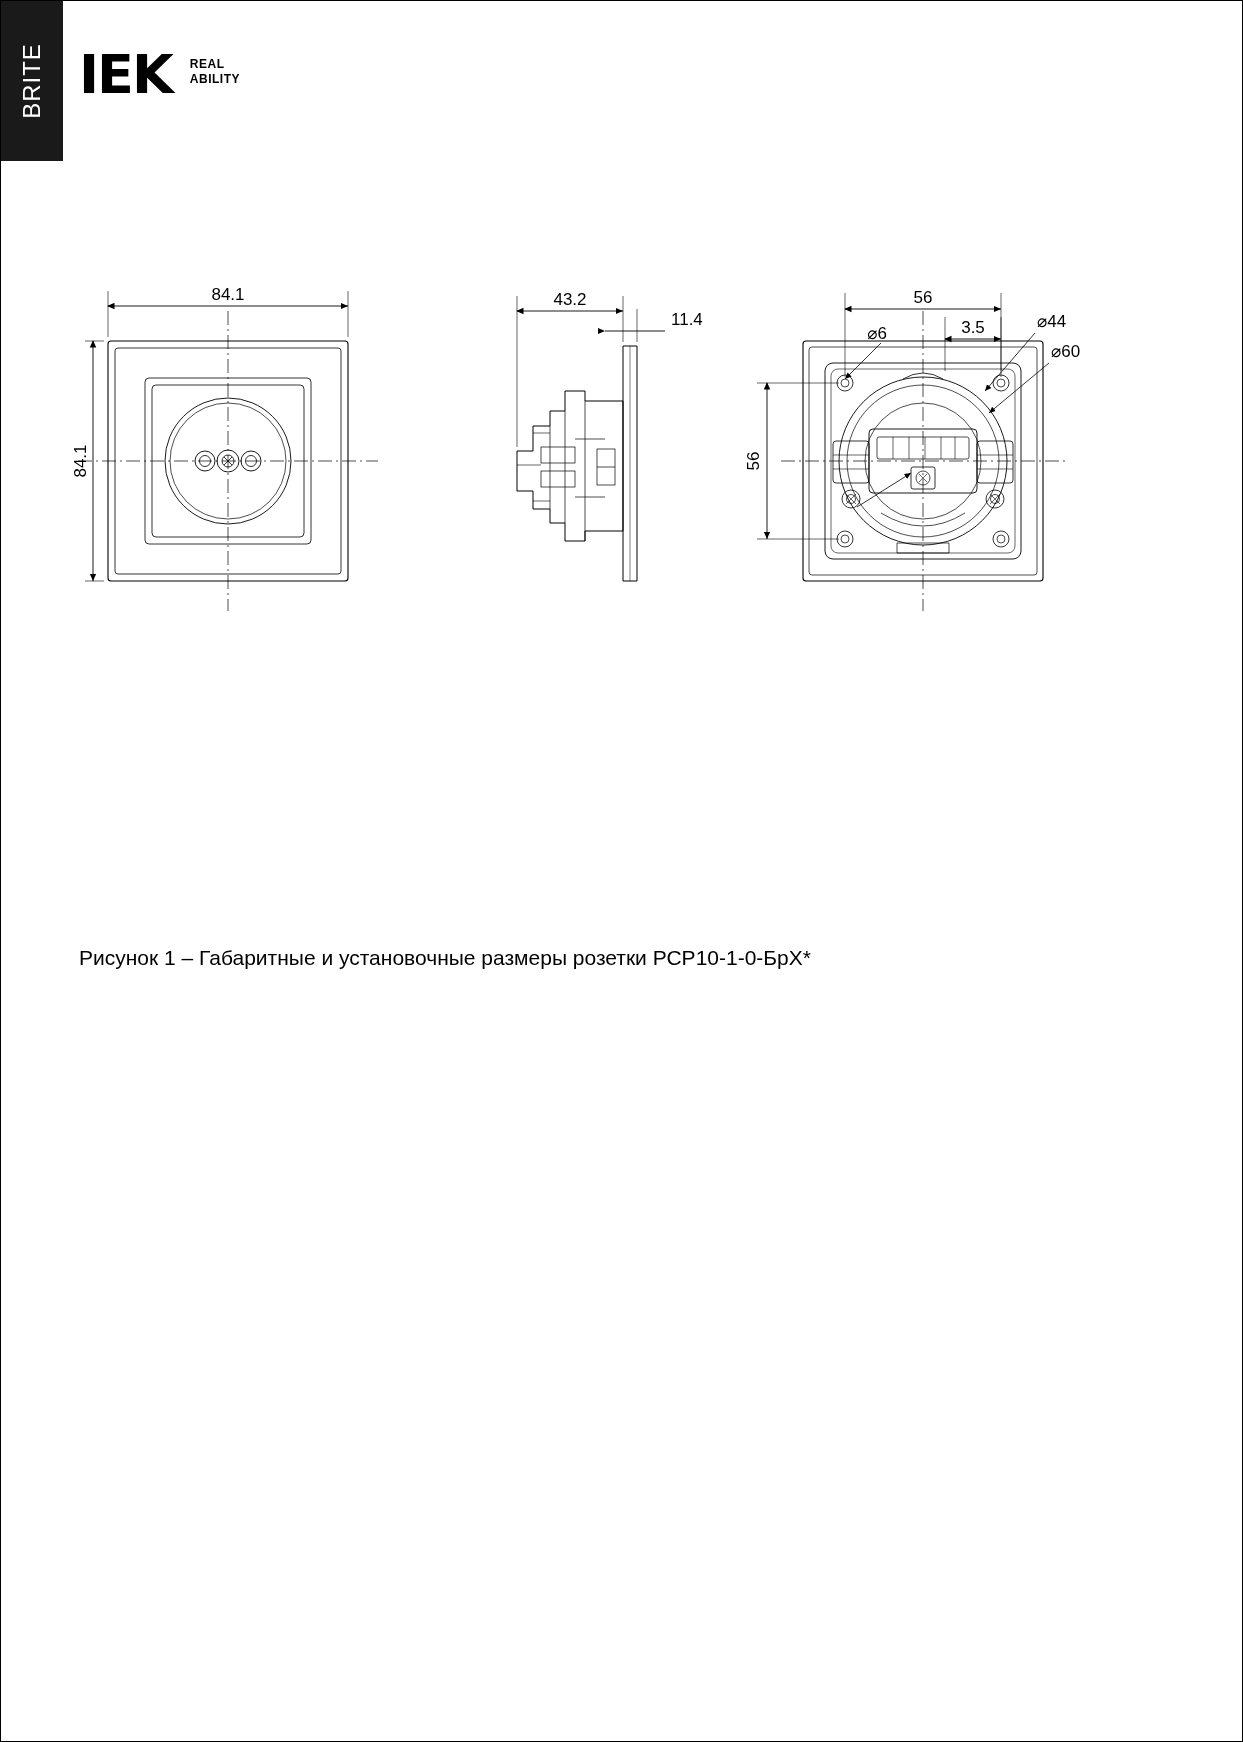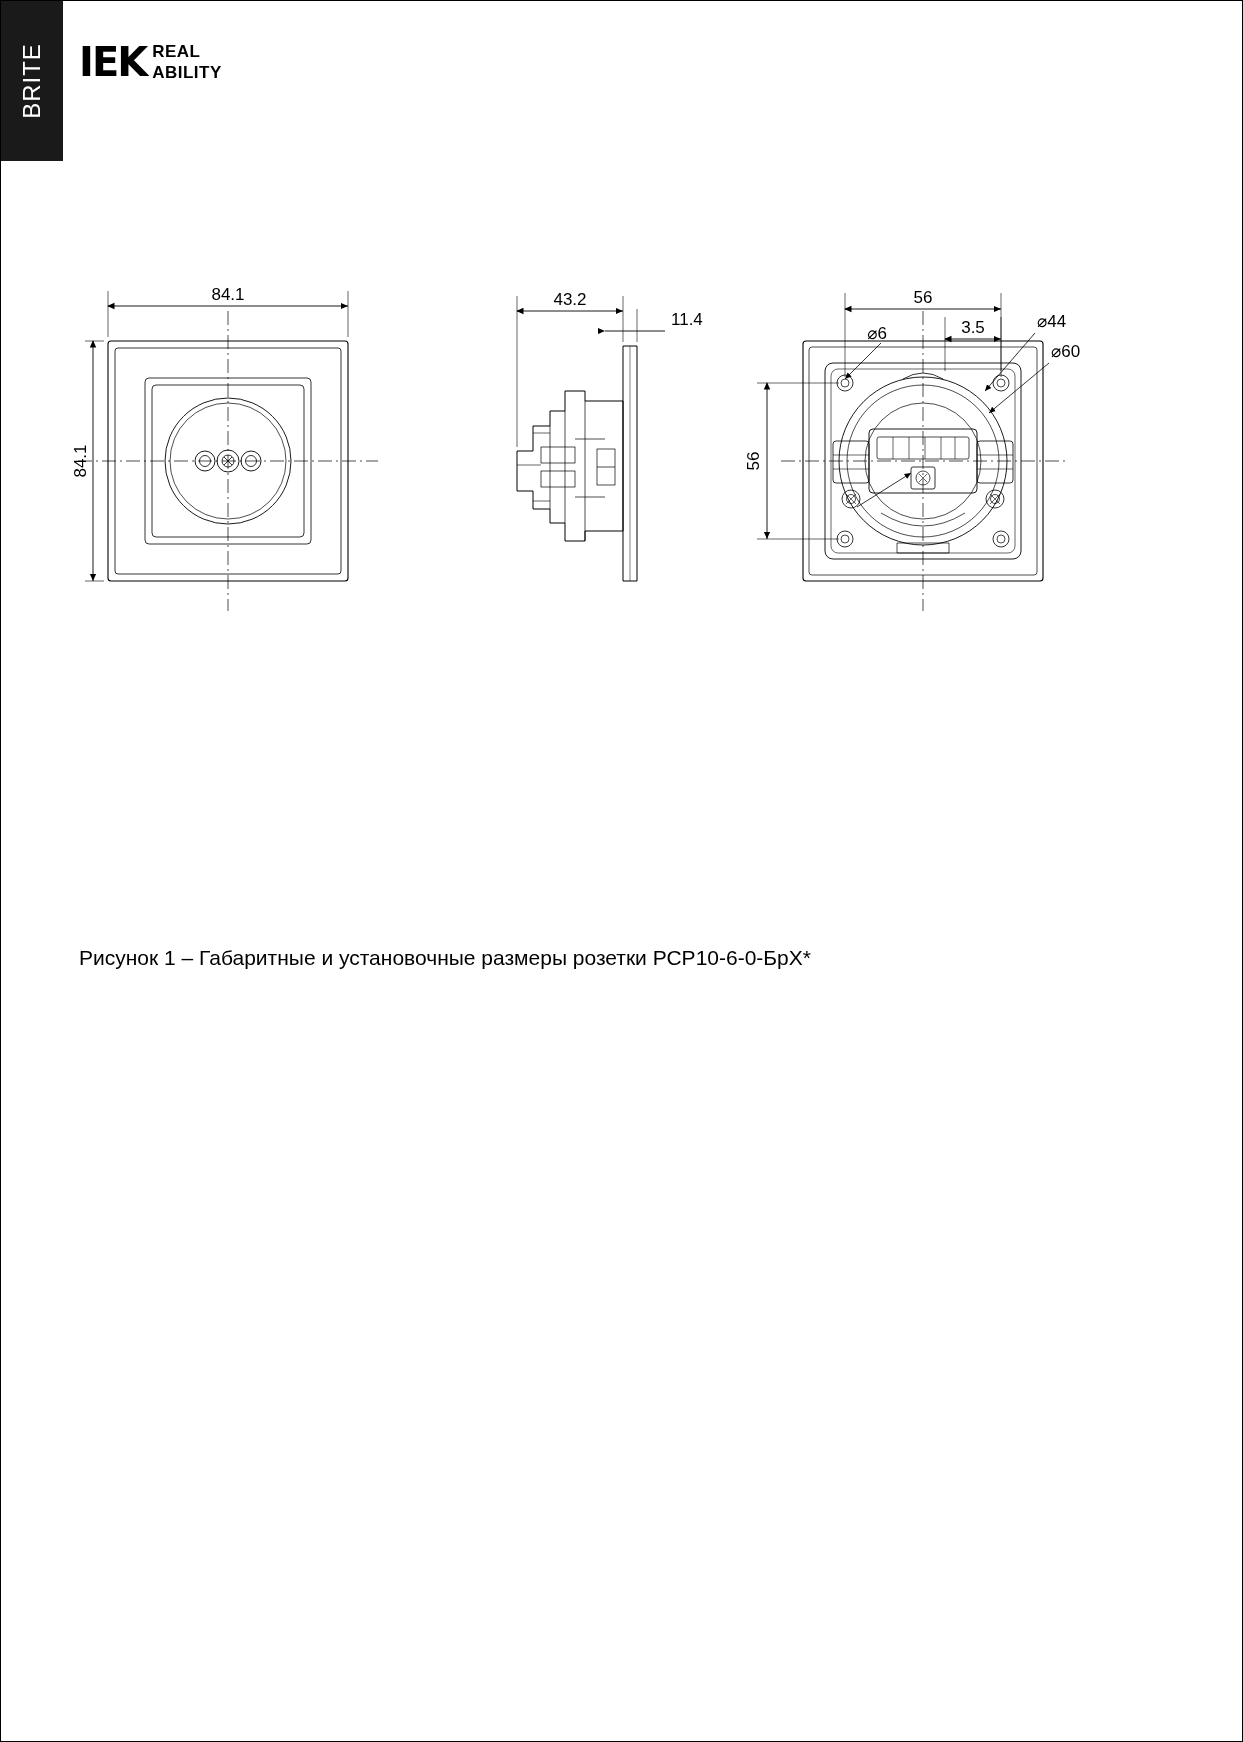--- a/index.html
+++ b/index.html
@@ -46,29 +46,30 @@
     margin-top: 160px;
   }
   #logo-block {
     position: absolute;
     left: 78px;
     top: 40px;
     display: flex;
     align-items: center;
   }
   #logo-mark {
-    font-size: 40px;
+    font-size: 54px;
     font-weight: bold;
     letter-spacing: -2px;
     line-height: 1;
     font-family: "DejaVu Sans", sans-serif;
+    margin-top: 7px;
   }
   #logo-words {
-    margin-left: 6px;
-    font-size: 17px;
+    margin-left: 18px;
+    font-size: 12px;
     font-weight: bold;
     line-height: 1.25;
     letter-spacing: 0.5px;
   }
 
   
   #drawing-area {
     position: absolute;
     left: 44px;
     top: 250px;
@@ -276,15 +277,15 @@
         <text x="878" y="52" text-anchor="middle">56</text>
         <text x="0" y="0" transform="translate(714,210) rotate(-90)" text-anchor="middle">56</text>
         <text x="928" y="82" text-anchor="middle">3.5</text>
         <text x="832" y="88" text-anchor="middle">⌀6</text>
         <text x="992" y="76" text-anchor="start">⌀44</text>
         <text x="1006" y="106" text-anchor="start">⌀60</text>
       </g>
     </svg>
   </div>
 
-  <div id="figure-caption">Рисунок 1 – Габаритные и установочные размеры розетки РСР10-6-0-БрХ*</div>
+  <div id="figure-caption">Рисунок 1 – Габаритные и установочные размеры розетки РСР10-1-0-БрХ*</div>
 
 </div>
 
 </body></html>

